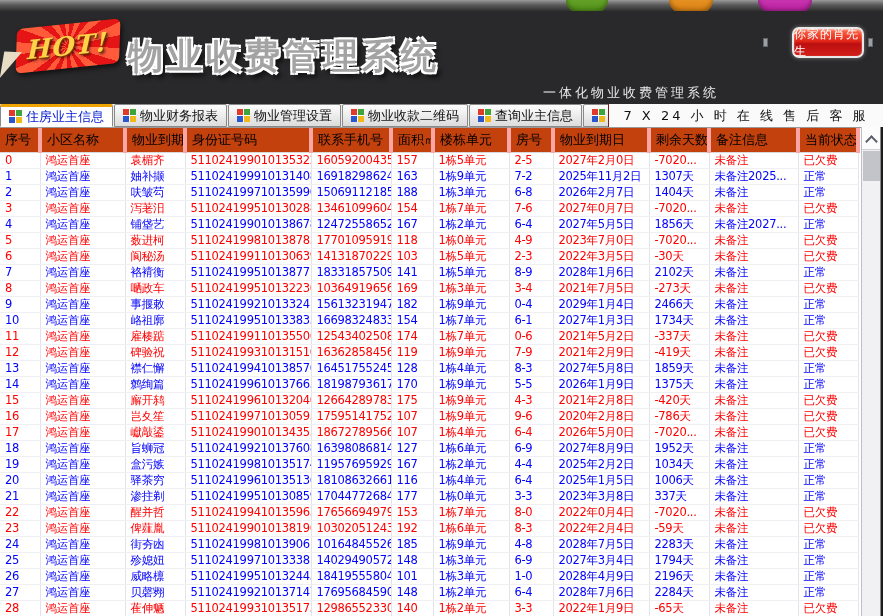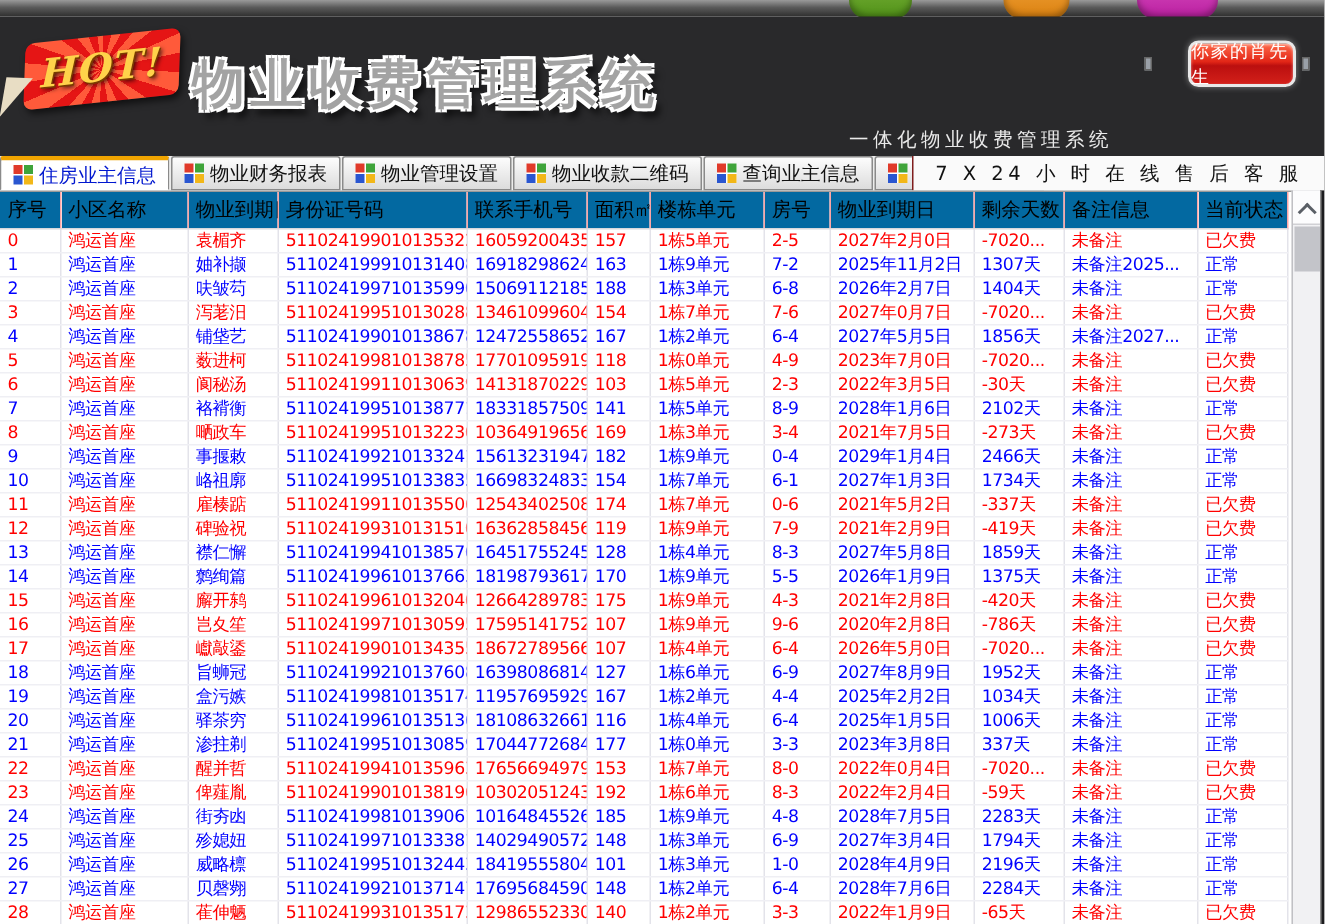--- a/index.html
+++ b/index.html
@@ -23,21 +23,21 @@
     border-radius:6px; transform:rotate(-6deg) skewX(-8deg);
     box-shadow:2px 3px 5px rgba(0,0,0,.6); display:flex; align-items:center; justify-content:center; }
   .hot-badge::before { content:""; position:absolute; left:-14px; bottom:-4px;
     border-style:solid; border-width:26px 18px 0 0; border-color:#e8ddc4 transparent transparent transparent;
     transform:rotate(8deg); }
   .hot-text { font-family:"DejaVu Serif","Liberation Serif",serif; font-style:italic; font-weight:bold;
     font-size:26px; color:#ffd24a; text-shadow:1px 1px 0 #7a3c00, 2px 2px 3px rgba(0,0,0,.7); letter-spacing:1px; }
   .app-title { position:absolute; left:128px; top:22px; font-size:35px; font-weight:bold;
     letter-spacing:4px; color:#a3a3a3; white-space:nowrap;
     text-shadow:-2px -2px 0 #fff, 2px -2px 0 #fff, -2px 2px 0 #fff, 2px 2px 0 #fff, 4px 5px 5px rgba(0,0,0,.8); }
-  .app-subtitle { position:absolute; left:543px; top:73px; font-size:13px; color:#e9e9e9; letter-spacing:3px; white-space:nowrap;margin-left:23px; }
+  .app-subtitle { position:absolute; left:543px; top:73px; font-size:13px; color:#e9e9e9; letter-spacing:3px; white-space:nowrap; }
   .user-button { position:absolute; right:19px; top:16px; width:72px; height:31px;
     background:linear-gradient(180deg,#ff6a4a 0%,#e22617 45%,#bb0f0f 55%,#d3201a 100%);
     border:2px solid #e8e8e8; border-radius:7px; color:#fff; font-size:12px; letter-spacing:1px;
     display:flex; align-items:center; justify-content:center; cursor:pointer;
     box-shadow:0 0 4px rgba(255,255,255,.4), inset 0 1px 2px rgba(255,255,255,.6); }
   .handle { position:absolute; top:27px; width:5px; height:9px; background:#9aa0a8; border:1px solid #666; }
   .handle.left { right:115px; } .handle.right { right:10px; }
 
   
   .tab-bar { position:absolute; left:0; top:104px; width:608px; height:23px; background:#ececeb;
@@ -54,21 +54,21 @@
   .ticon .q1{background:#e03a2a;} .ticon .q2{background:#3fa43a;} .ticon .q3{background:#2a56d0;} .ticon .q4{background:#f2b718;}
   .service-banner { position:absolute; left:608px; top:104px; width:275px; height:23px; background:#fafafa;
     border-left:1px solid #7f1d1d; display:flex; align-items:center; justify-content:center;
     font-size:13px; color:#111; letter-spacing:3px; white-space:nowrap; }
 
   
   .grid-area { position:absolute; left:0; top:127px; width:883px; height:489px; background:#fff;
     border-top:1px solid #999; }
   table { border-collapse:collapse; table-layout:fixed; width:858px; }
   th { height:24px; font-size:13px; font-weight:normal; color:#000; text-align:left; padding:0 0 0 5px;
-    background:#0369a1; border-right:1px solid #fca5a5; border-bottom:1px solid #d8d8dc; white-space:nowrap; overflow:hidden; }
+    background:#c2410c; border-right:4px solid #fca5a5; border-bottom:1px solid #d8d8dc; white-space:nowrap; overflow:hidden; }
   td { height:16px; font-size:11.5px; letter-spacing:-0.3px; padding:0 0 0 5px;
     border-right:1px solid #e3e3ea; border-bottom:1px solid #efeff4; white-space:nowrap; overflow:hidden; }
   tr.red td { color:#ff0000; } tr.blue td { color:#0000ff; }
 
   
   .vscroll { position:absolute; right:3px; top:127px; width:19px; height:489px; background:#f1f1f3;
     border-left:1px solid #c0c0c4; }
   .scroll-up { position:absolute; left:0; top:0; width:18px; height:23px; background:#fcfcfd;
     border-bottom:1px solid #d0d0d4; cursor:pointer; }
   .scroll-up::after { content:""; position:absolute; left:5px; top:10px; width:7px; height:7px;

